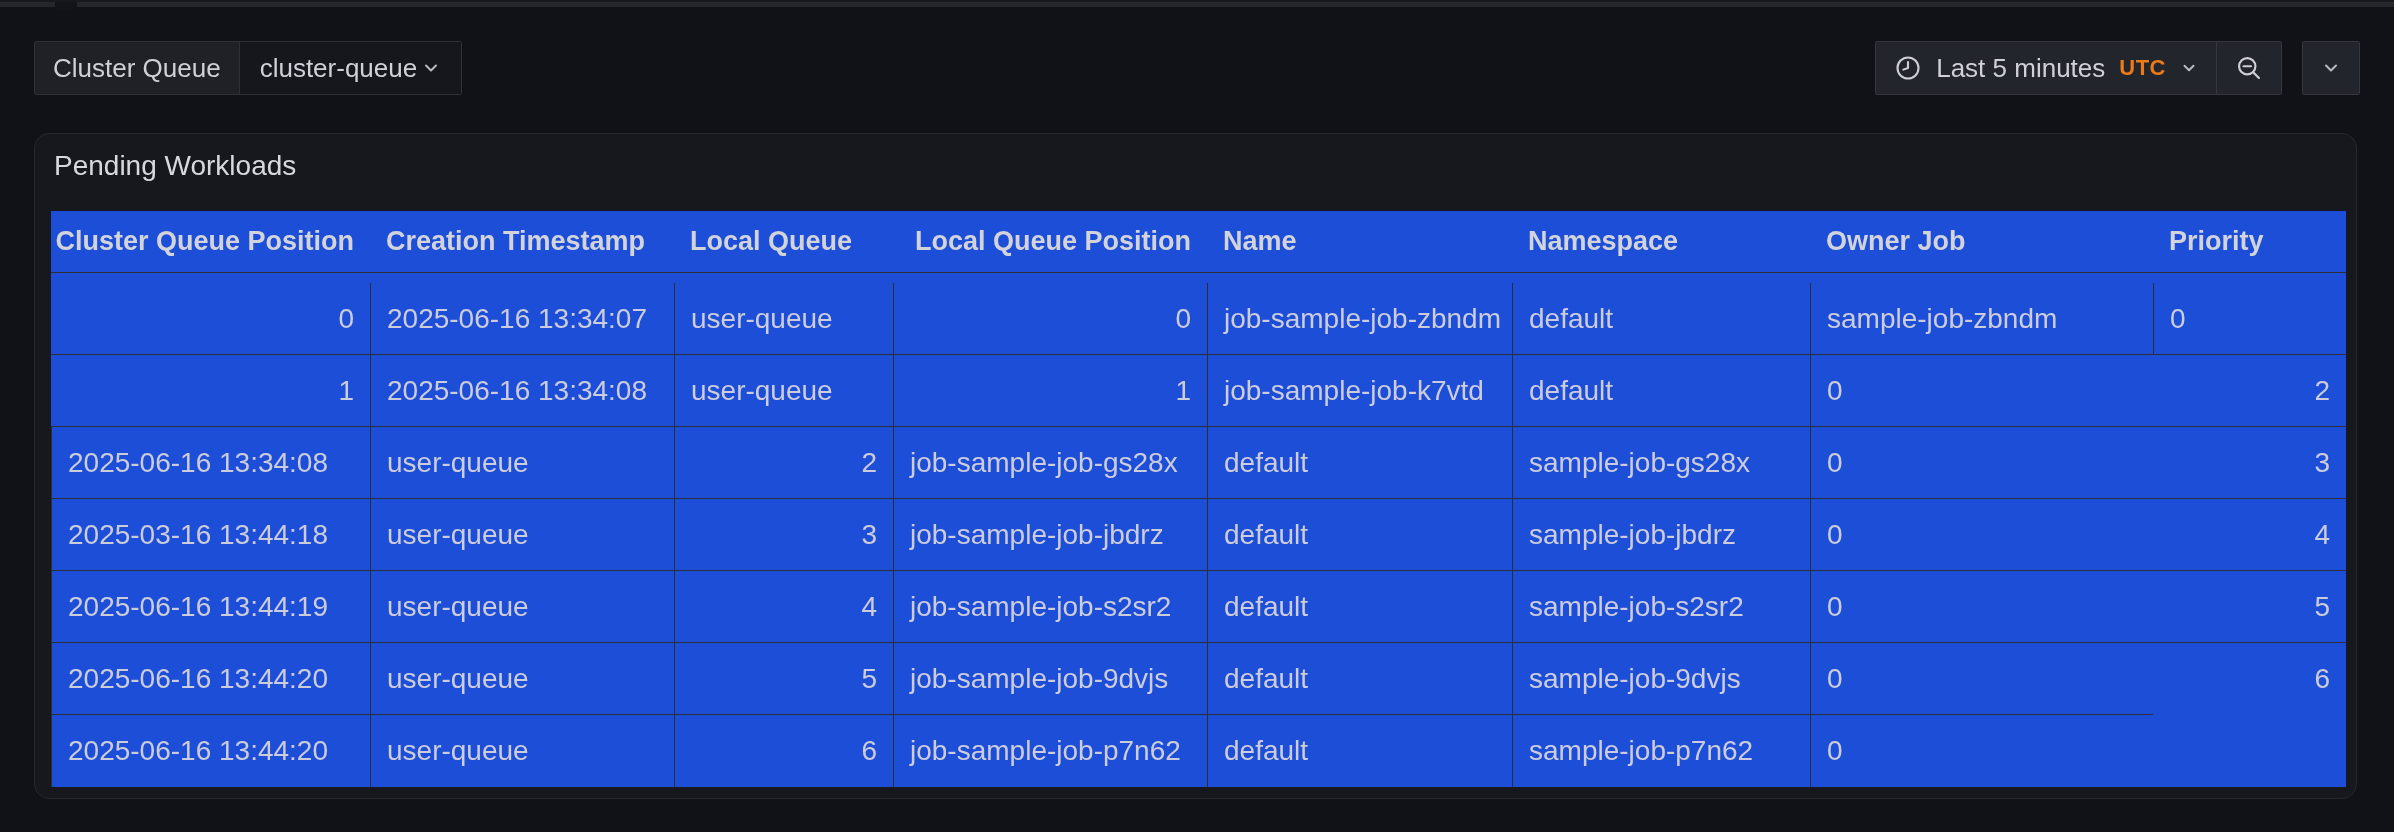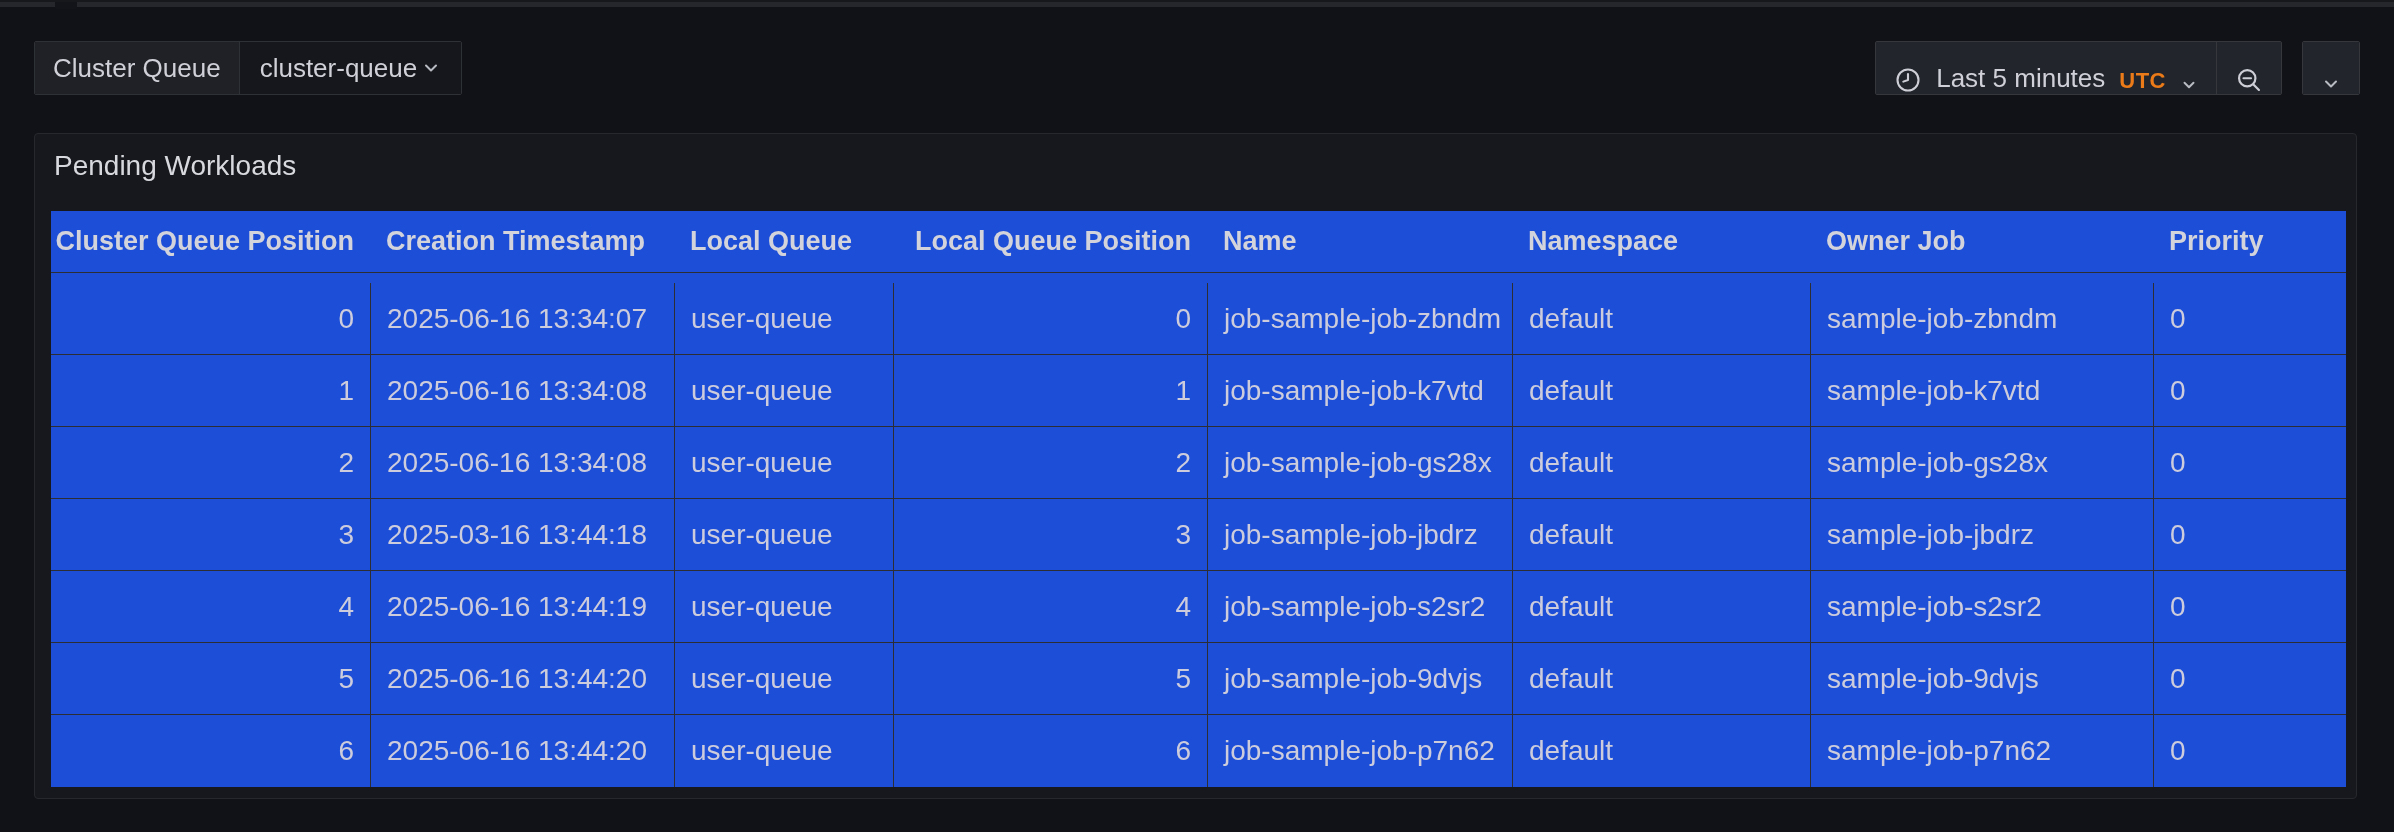--- a/index.html
+++ b/index.html
@@ -18,28 +18,28 @@
 
   
   .toolbar { position:absolute; left:34px; top:41px; width:2326px; height:54px; display:flex; align-items:stretch; }
 
   .var-picker { display:flex; align-items:stretch; border:1px solid #2e3136; border-radius:2px; overflow:hidden; }
   .var-label { display:flex; align-items:center; padding:0 18px; background:#1f2126; color:#d0d1d8; font-size:26px; font-weight:400; border-right:1px solid #2e3136; }
   .var-value { display:flex; align-items:center; gap:4px; padding:0 20px; background:#16171c; color:#d0d1d8; font-size:26px; cursor:pointer; }
 
   .tb-right { margin-left:auto; display:flex; gap:20px; }
   .btn-group { display:flex; align-items:stretch; border:1px solid #35373d; border-radius:2px; background:#22252b; overflow:hidden; }
-  .tb-btn { display:flex; align-items:flex-end; gap:14px; padding:0 18px; background:#22252b; color:#d0d1d8; font-size:26px; font-weight:500; cursor:pointer; border:none; font-family:inherit; }
+  .tb-btn { display:flex; align-items:center; gap:14px; padding:0 18px; background:#22252b; color:#d0d1d8; font-size:26px; font-weight:500; cursor:pointer; border:none; font-family:inherit; }
   .tb-btn + .tb-btn { border-left:1px solid #35373d; }
   .tz-badge { color:#eb7b18; font-weight:700; font-size:22px; letter-spacing:0.5px; }
   .icon { display:inline-flex; align-items:center; justify-content:center; color:#cdced6; }
   .caret { color:#b9bbc3; }
 
   
-  .panel { position:absolute; left:34px; top:133px; width:2323px; height:666px; background:#17181e; border:1px solid #26282e; border-radius:4px; }
+  .panel { position:absolute; left:34px; top:133px; width:2323px; height:666px; background:#17181e; border:1px solid #26282e; border-radius:15px; }
   .panel-title { position:absolute; left:19px; top:16px; font-size:28px; font-weight:500; color:#d8d9df; cursor:pointer; }
 
   
   .table {
     position:absolute; left:16px; top:77px; width:2295px;
     display:grid;
     grid-template-columns:319px 304px 219px 314px 305px 298px 343px 193px;
     grid-auto-rows:72px;
     background:#1d4ed8;
   }
@@ -142,21 +142,20 @@
       <div class="cell bl">job-sample-job-zbndm</div>
       <div class="cell bl">default</div>
       <div class="cell bl">sample-job-zbndm</div>
       <div class="cell bl">0</div>
       <div class="cell right">1</div>
       <div class="cell bl">2025-06-16 13:34:08</div>
       <div class="cell bl">user-queue</div>
       <div class="cell right bl">1</div>
       <div class="cell bl">job-sample-job-k7vtd</div>
       <div class="cell bl">default</div>
-      <div class="cell bl">sample-job-k7vtd</div>
       <div class="cell bl">0</div>
       <div class="cell right">2</div>
       <div class="cell bl">2025-06-16 13:34:08</div>
       <div class="cell bl">user-queue</div>
       <div class="cell right bl">2</div>
       <div class="cell bl">job-sample-job-gs28x</div>
       <div class="cell bl">default</div>
       <div class="cell bl">sample-job-gs28x</div>
       <div class="cell bl">0</div>
       <div class="cell right">3</div>

